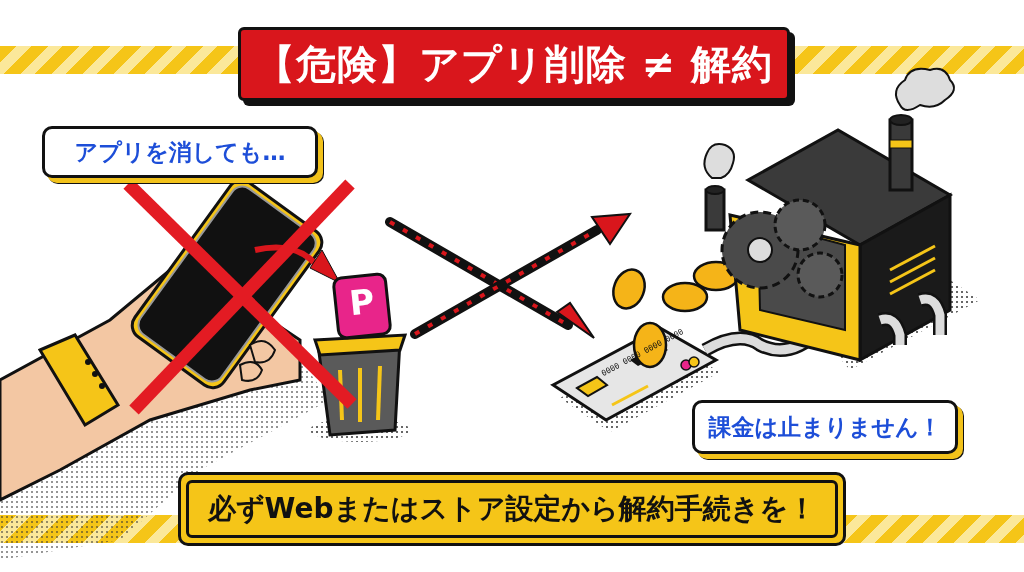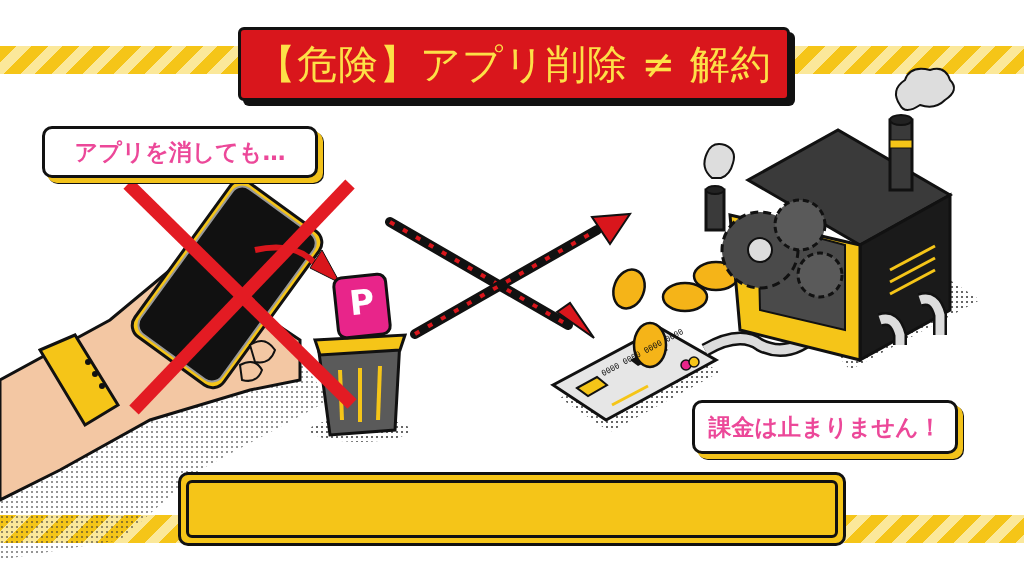--- a/index.html
+++ b/index.html
@@ -3,23 +3,23 @@
 <meta charset="utf-8">
 <style>
   html,body{margin:0;padding:0;}
   body{width:1024px;height:572px;background:#ffffff;position:relative;overflow:hidden;font-family:"DejaVu Sans","Liberation Sans",sans-serif;}
   .stripe{position:absolute;left:0;width:1024px;height:28px;
     background:repeating-linear-gradient(135deg,#f5c518 0 12px,#fbe89a 12px 22px);}
   .stripe.top{top:46px;}
   .stripe.bottom{top:515px;}
   .title-box{position:absolute;left:238px;top:27px;width:546px;height:68px;background:#d9161c;
     border:3px solid #111;border-radius:6px;box-shadow:5px 5px 0 #111;display:flex;align-items:center;justify-content:center;}
-  .title-box span{color:#fde047;font-weight:normal;font-size:40px;letter-spacing:1px;white-space:nowrap;}
+  .title-box span{color:#ffffff;font-weight:bold;font-size:40px;letter-spacing:1px;white-space:nowrap;}
   .bubble{position:absolute;background:#fff;border:3px solid #111;border-radius:10px;box-shadow:5px 5px 0 #f2c21b,6px 6px 0 #111;display:flex;align-items:center;justify-content:center;}
-  .bubble span{font-weight:bold;color:#ec4899;white-space:nowrap;}
+  .bubble span{font-weight:bold;color:#1d4ed8;white-space:nowrap;}
   .bubble1{left:42px;top:126px;width:270px;height:46px;}
   .bubble1 span{font-size:23px;}
   .bubble2{left:692px;top:400px;width:260px;height:48px;}
   .bubble2 span{font-size:23px;}
   .footer-box{position:absolute;left:178px;top:472px;width:662px;height:68px;background:#f5c518;border:3px solid #111;border-radius:10px;display:flex;align-items:center;justify-content:center;}
   .footer-inner{position:absolute;inset:5px;border:3px solid #111;border-radius:6px;}
   .footer-box span{position:relative;font-weight:bold;font-size:28px;color:#111;white-space:nowrap;}
   svg.art{position:absolute;left:0;top:0;}
 </style>
 </head>
@@ -140,20 +140,21 @@
 <div class="bubble bubble1">
   <span>アプリを消しても…</span>
 </div>
 
 <div class="bubble bubble2">
   <span>課金は止まりません！</span>
 </div>
 
 <div class="footer-box">
   <div class="footer-inner"></div>
+  <span>必ずWebまたはストア設定から解約手続きを！</span>
 </div>
 
 <div style="position:absolute;left:347px;top:282px;width:30px;text-align:center;color:#fff;font-weight:bold;font-size:34px;font-family:'DejaVu Sans',sans-serif;transform:rotate(-6deg);">P</div>
 
 <div style="position:absolute;left:600px;top:370px;font-size:8px;color:#111;font-family:'DejaVu Sans Mono',monospace;transform:rotate(-28deg);transform-origin:left top;white-space:nowrap;">
   <span>0000</span>
   <span>0000</span>
   <span>0000</span>
   <span>0000</span>
 </div>

